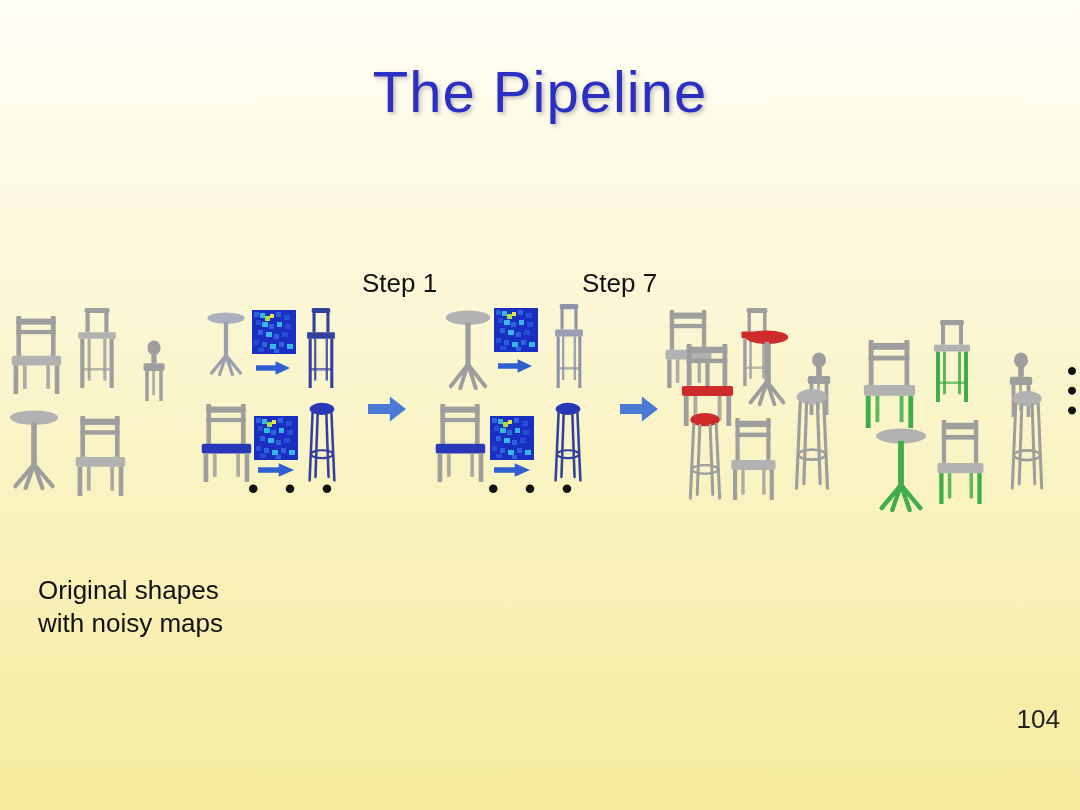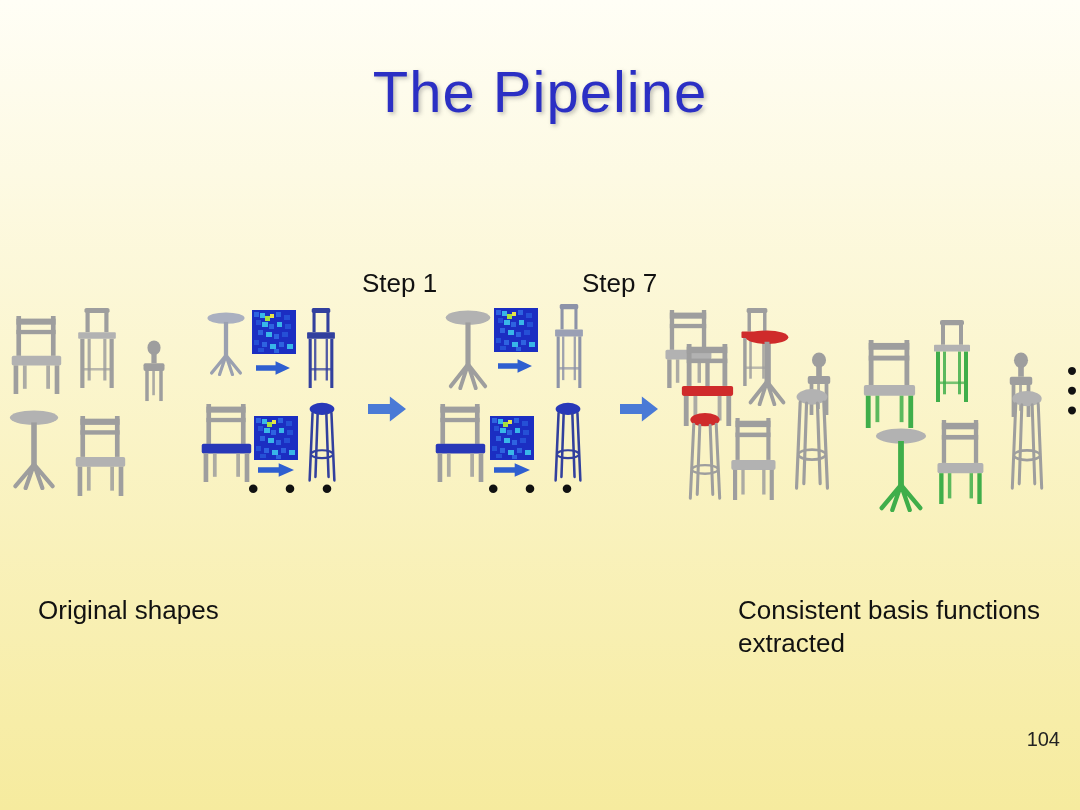--- a/index.html
+++ b/index.html
@@ -10,23 +10,23 @@
   .title { position:absolute; top:58px; left:0; width:100%; text-align:center;
            font-size:58px; font-weight:400; letter-spacing:1px; color:#2b2fc4;
            text-shadow:2px 2px 4px rgba(110,110,110,.45); }
   .step  { position:absolute; top:268px; font-size:26px; color:#111; }
   .step1 { left:362px; } .step2 { left:582px; }
   .canvas{ position:absolute; left:0; top:0; width:100%; height:100%; }
   .shape { position:absolute; overflow:visible; }
   .hdots { position:absolute; font-size:30px; font-weight:700; letter-spacing:9px; color:#111; }
   .vdots { position:absolute; left:1056px; top:366px; writing-mode:vertical-rl;
            font-size:28px; font-weight:700; letter-spacing:10px; color:#111; }
-  .caption { position:absolute; top:574px; font-size:26px; color:#111; line-height:33px;margin-top:20px; }
+  .caption { position:absolute; top:574px; font-size:26px; color:#111; line-height:33px; }
   .cap-left { left:38px; } .cap-mid { left:398px; } .cap-right { left:738px; }
-  .pagenum { position:absolute; right:20px; top:728px; font-size:20px; color:#222; }
+  .pagenum { position:absolute; right:20px; top:704px; font-size:26px; color:#222; }
   .defs-svg { position:absolute; width:0; height:0; }
 </style>
 </head>
 <body>
 
 <svg class="defs-svg" aria-hidden="true">
   <defs>
     <symbol id="sym-chair" viewBox="0 0 60 90">
       <rect x="9" y="0" width="5" height="46" fill="var(--frame,#a6a6a6)"></rect>
       <rect x="46" y="0" width="5" height="46" fill="var(--frame,#a6a6a6)"></rect>
@@ -216,20 +216,17 @@
       <svg viewBox="0 0 60 90" preserveAspectRatio="none" class="shape" style="left: 934px; top: 420px; width: 52px; height: 84px; --frame: #9e9e9e; --seat: #b2b2b2; --leg: #3fae4a;">
         <use href="#sym-chair" xlink:href="#sym-chair"></use>
       </svg>
       <svg viewBox="0 0 44 92" preserveAspectRatio="none" class="shape" style="left: 1008px; top: 390px; width: 38px; height: 100px; --seat: #b2b2b2; --leg: #9e9e9e;">
         <use href="#sym-stool" xlink:href="#sym-stool"></use>
       </svg>
     </div>
 
   <div class="caption cap-left">
     <div>Original shapes</div>
-  </div>
-  <div class="caption cap-right">
-    <div>Consistent basis functions</div>
-    <div>extracted</div>
+    <div>with noisy maps</div>
   </div>
 
   <div class="pagenum">104</div>
 </div>
 
 </body></html>

